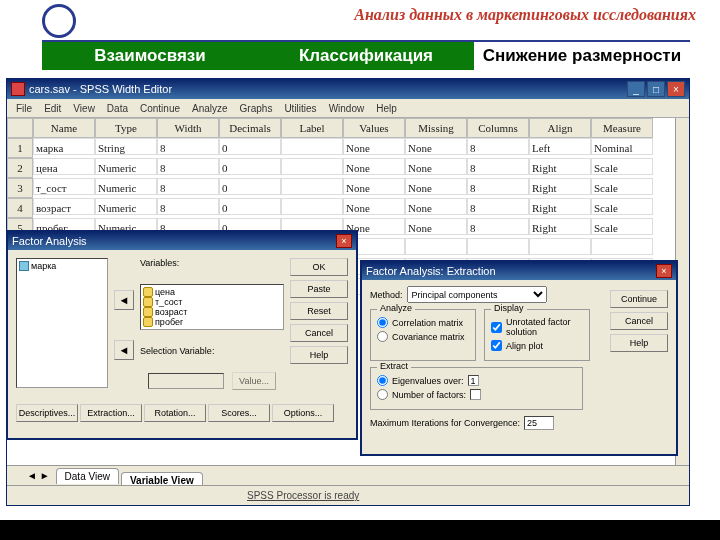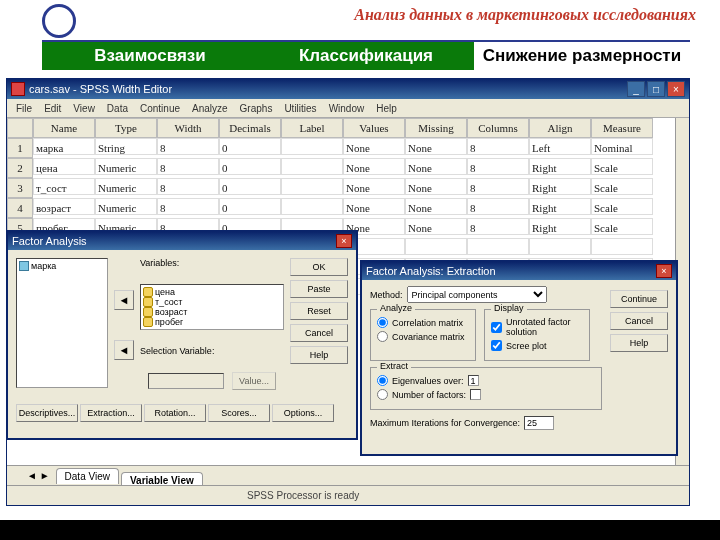--- a/index.html
+++ b/index.html
@@ -28,21 +28,21 @@
   .grid-area { flex: 1; background: #fff; position: relative; overflow: hidden; border-top: 1px solid #aaa; }
   .grid { display: grid; grid-template-columns: 26px repeat(10, 62px); font-size: 11px; color: #222; font-family: Liberation Serif, serif; }
   .grid .hcell { background: #ece9d8; border: 1px solid #bbb; padding: 3px 2px; text-align: center; font-weight: normal; }
   .grid .rcell { background: #ece9d8; border: 1px solid #bbb; padding: 3px 2px; text-align: center; }
   .grid .dcell { background: #fff; border: 1px solid #ddd; padding: 3px 2px; height: 17px; }
   .scrollv { position: absolute; right: 0; top: 0; bottom: 0; width: 14px; background: #ece9d8; border-left: 1px solid #999; }
 
   .tab-row { height: 20px; background: #ece9d8; display: flex; align-items: center; padding-left: 20px; gap: 2px; font-size: 10px; border-top: 1px solid #999; }
   .tab-row .tab { padding: 2px 8px; background: #fff; border: 1px solid #999; border-bottom: none; border-radius: 4px 4px 0 0; }
   .tab-row .tab.active { font-weight: bold; margin-top: 8px; }
-  .statusbar { height: 20px; background: #ece9d8; border-top: 1px solid #999; display: flex; align-items: center; padding-left: 240px; font-size: 10px; color: #444; }
+  .statusbar { height: 20px; background: #ece9d8; border-top: 1px solid #999; display: flex; align-items: center; padding-left: 240px; font-size: 10px; color: #444; text-decoration: underline; }
 
   
   .fa-dialog { position: absolute; left: 6px; top: 230px; width: 352px; height: 210px; border: 2px solid #0a246a; background: #ece9d8; }
   .dlg-title { height: 18px; background: linear-gradient(to bottom, #0a246a, #3b6ea5); display: flex; align-items: center; color: #fff; font-size: 11px; padding: 0 4px; }
   .dlg-title .t { flex: 1; }
   .dlg-title .close { width: 16px; height: 14px; background: #d04a3a; border: 1px solid #800; color: #fff; display: flex; align-items: center; justify-content: center; font-size: 9px; cursor: pointer; }
   .fa-body { display: flex; gap: 6px; padding: 8px; height: 150px; }
   .listbox { background: #fff; border: 1px inset #999; width: 92px; height: 130px; font-size: 9px; padding: 2px; }
   .varbox-col { flex: 1; display: flex; flex-direction: column; gap: 16px; }
   .varlabel { font-size: 9px; }
@@ -306,25 +306,25 @@
             </div>
         </div>
         <div class="ext-grp">
           <div class="legend">Display</div>
           <div class="check-row">
               <input type="checkbox" checked="" style="">
               <span>Unrotated factor solution</span>
             </div>
           <div class="check-row">
               <input type="checkbox" checked="" style="">
-              <span>Scree plot</span>
+              <span>Align plot</span>
             </div>
         </div>
       </div>
-      <div class="ext-grp" style="width:232px;margin-top:6px;">
+      <div class="ext-grp" style="width:213px;margin-top:6px;">
         <div class="legend">Extract</div>
         <div class="radio-row">
             <input type="radio" checked="" style="">
             <span>Eigenvalues over:</span>
             <input class="numfield" value="1" style="">
           </div>
         <div class="radio-row">
             <input type="radio" style="">
             <span>Number of factors:</span>
             <input class="numfield" style="">

